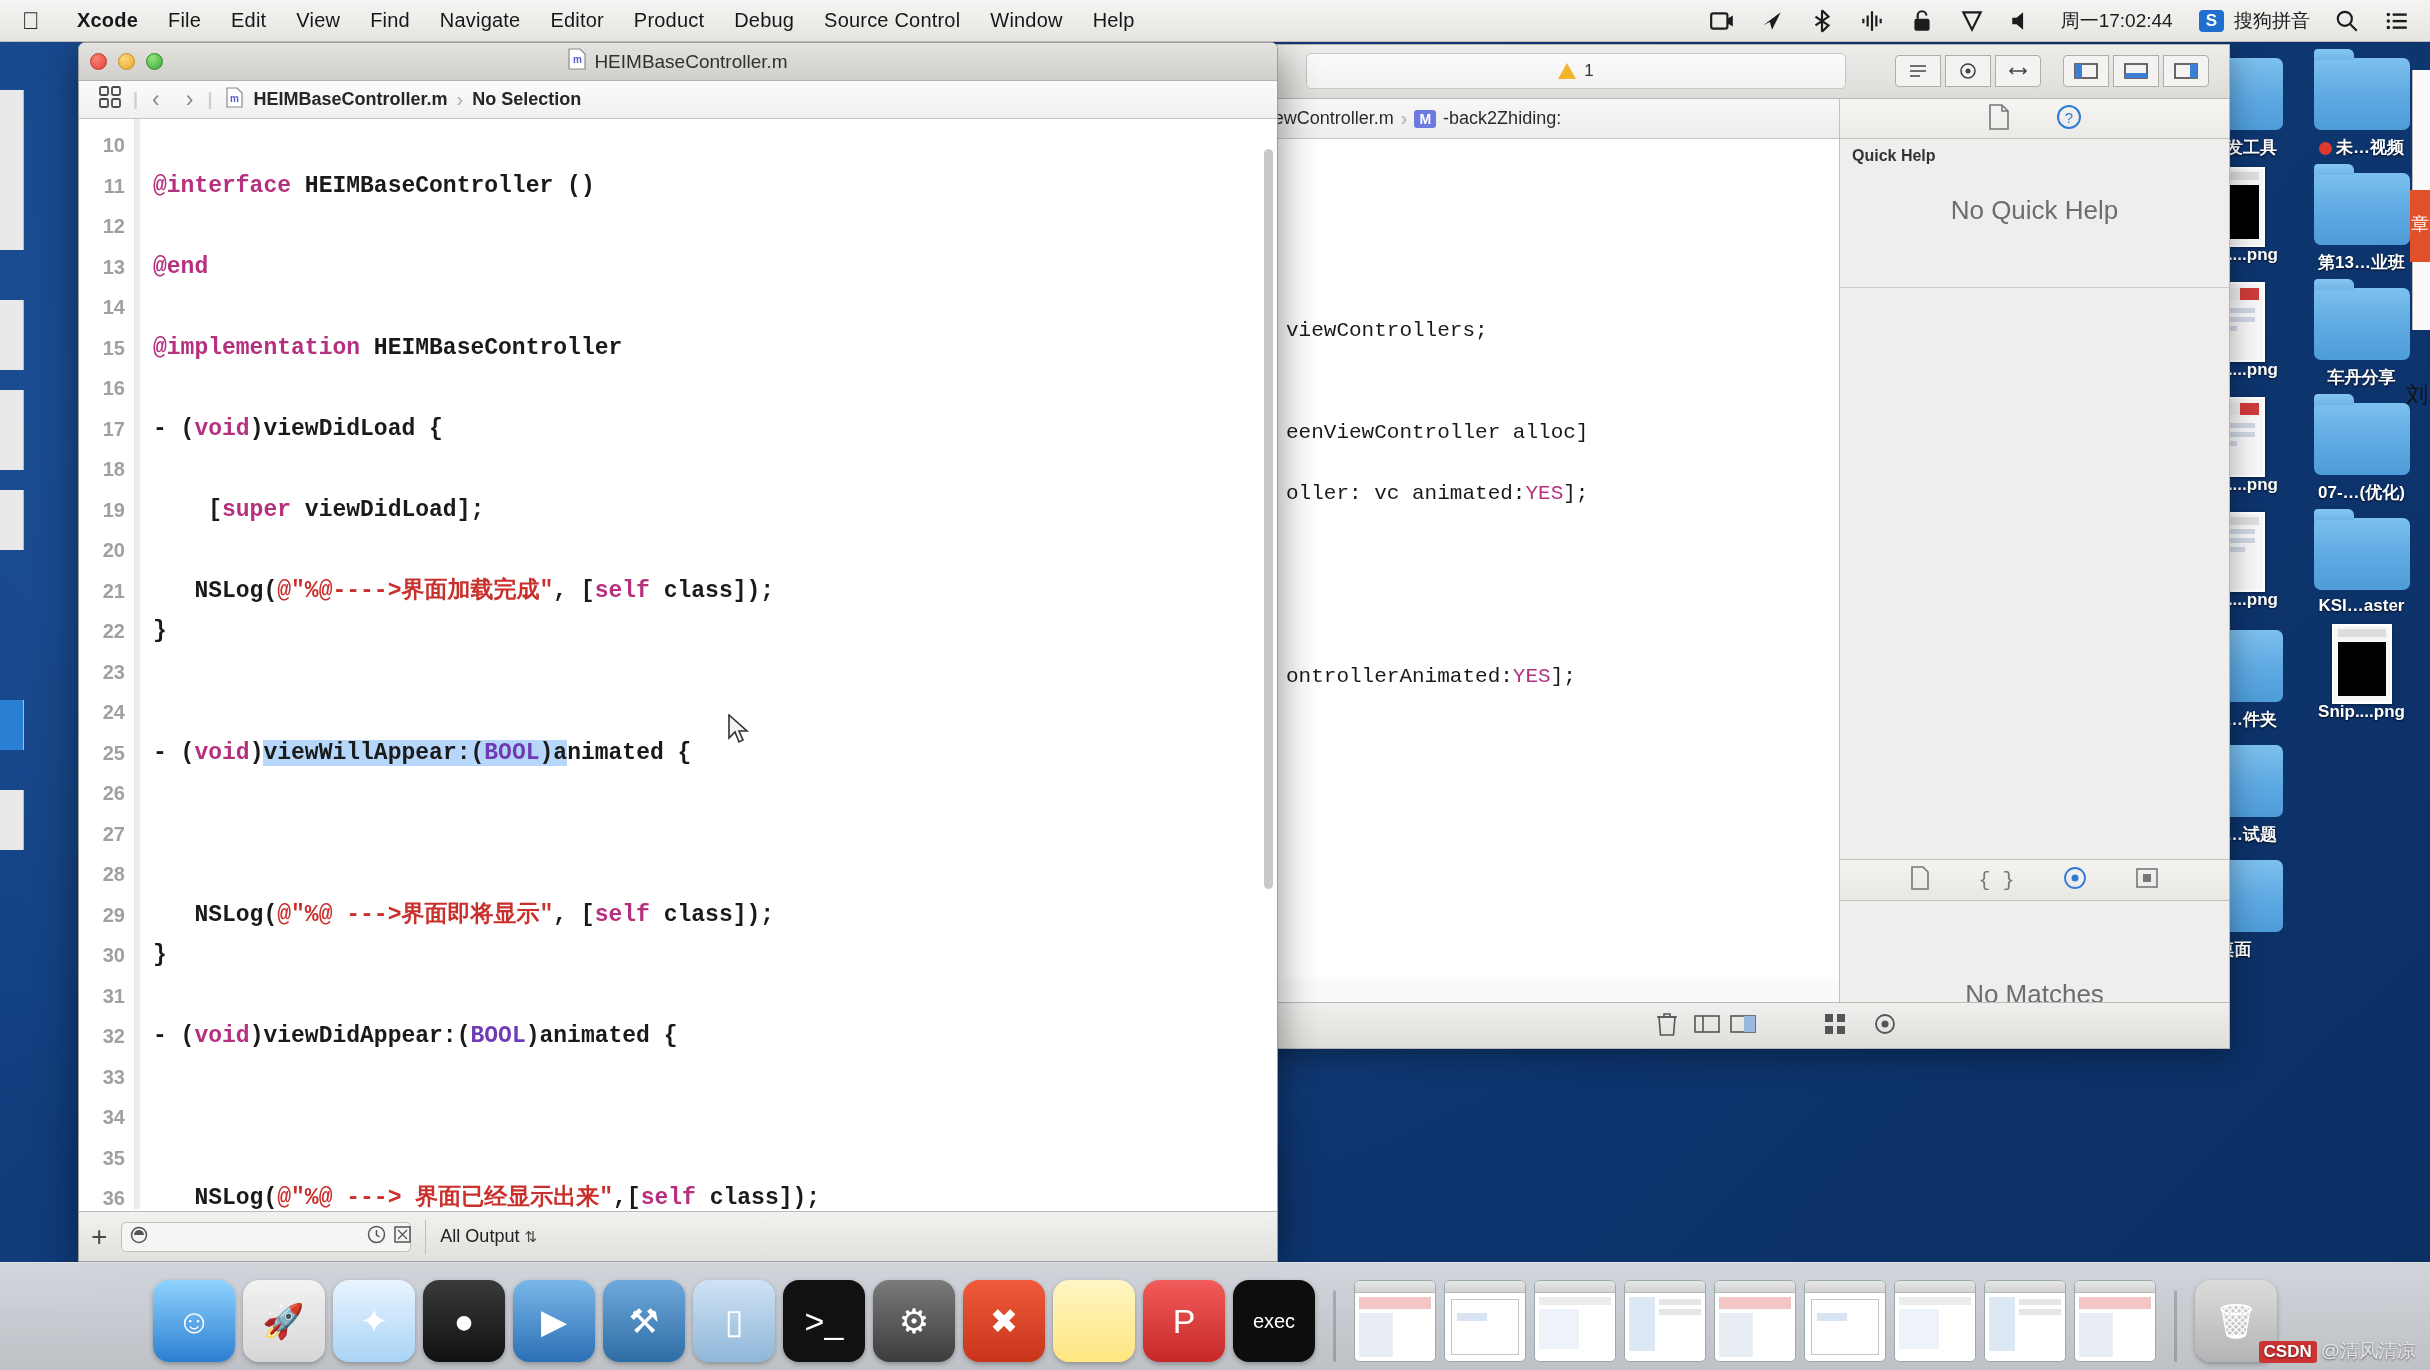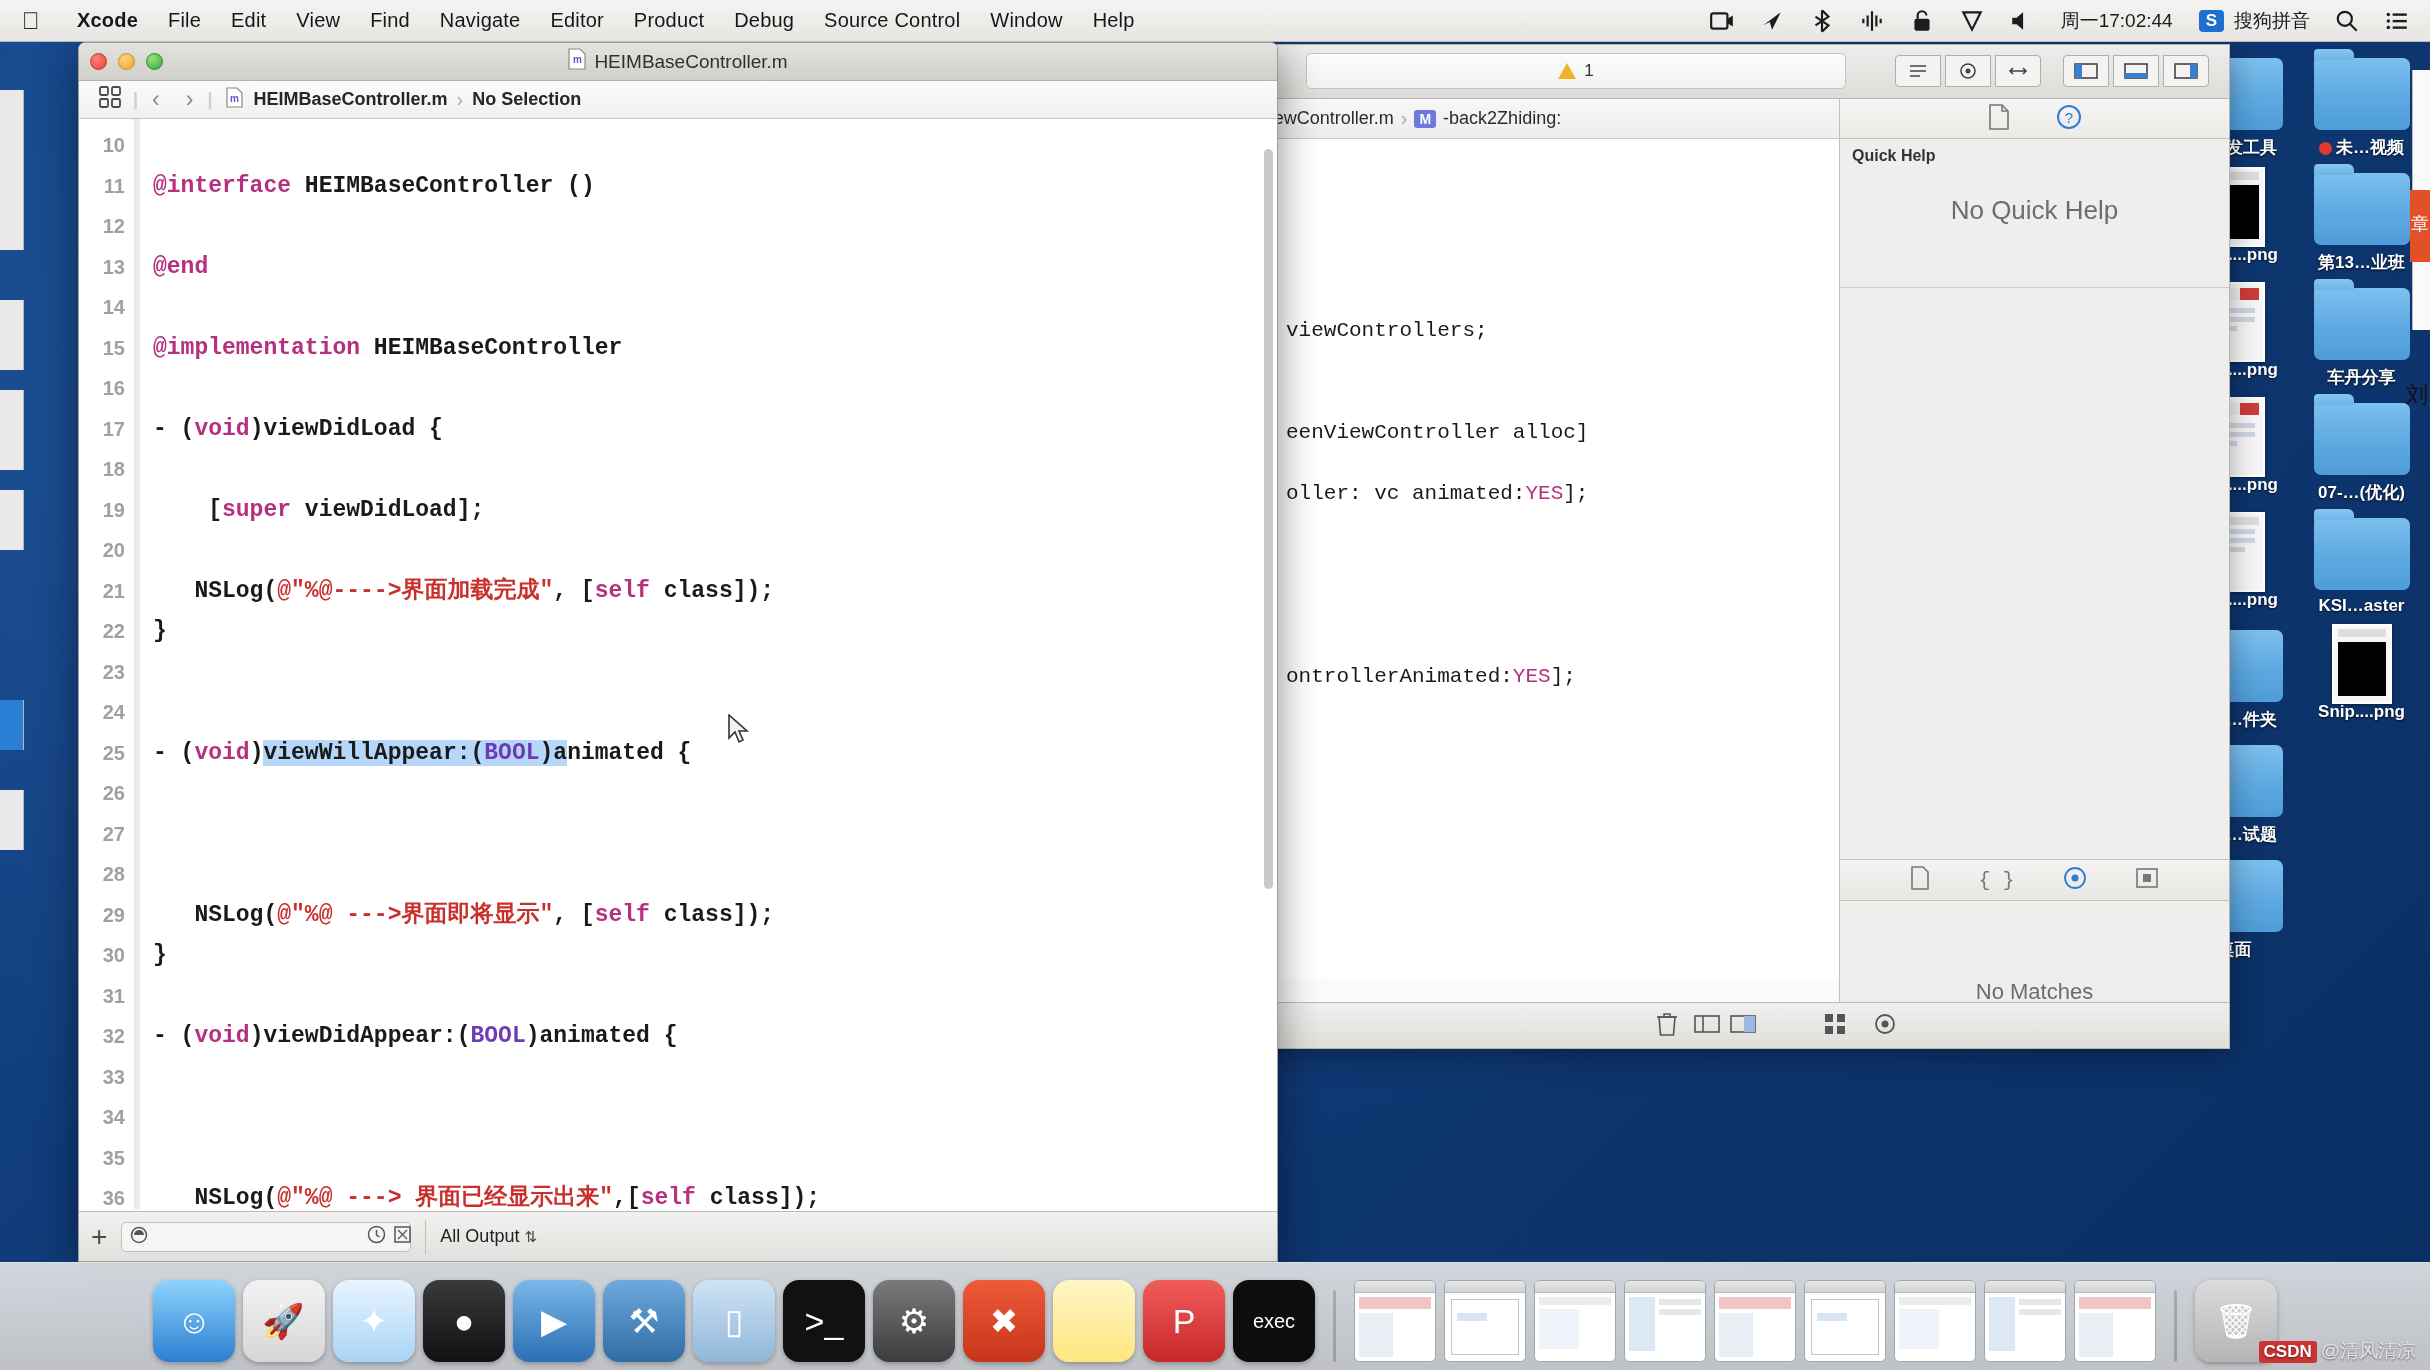--- a/index.html
+++ b/index.html
@@ -120,21 +120,21 @@
     position:absolute; left:0; right:0; top: 188px; height:1px; background:#ccc;
   }
   #insp-bottombar {
     position:absolute; left:0; right:0; top: 760px; height: 42px;
     border-top:1px solid #c3c1be; border-bottom:1px solid #c3c1be;
     background: linear-gradient(to bottom,#f4f3f1,#e9e7e4);
     display:flex; align-items:center; justify-content:center; gap:48px;
   }
   #insp-nomatch {
     position:absolute; left:0; right:0; top: 880px; text-align:center;
-    color:#6d6d6d; font-size: 22px;
+    color:#6d6d6d; font-size: 26px;
   }
   #bg-bottombar {
     position:absolute; left:0; right:0; bottom:0; height: 46px;
     background: linear-gradient(to bottom,#f0efed,#e0dedb);
     border-top:1px solid #bcbab7; display:flex; align-items:center;
   }
 
   
   #fg-window {
     position:absolute; left: 78px; top: 42px; width: 1200px; height: 1220px;

